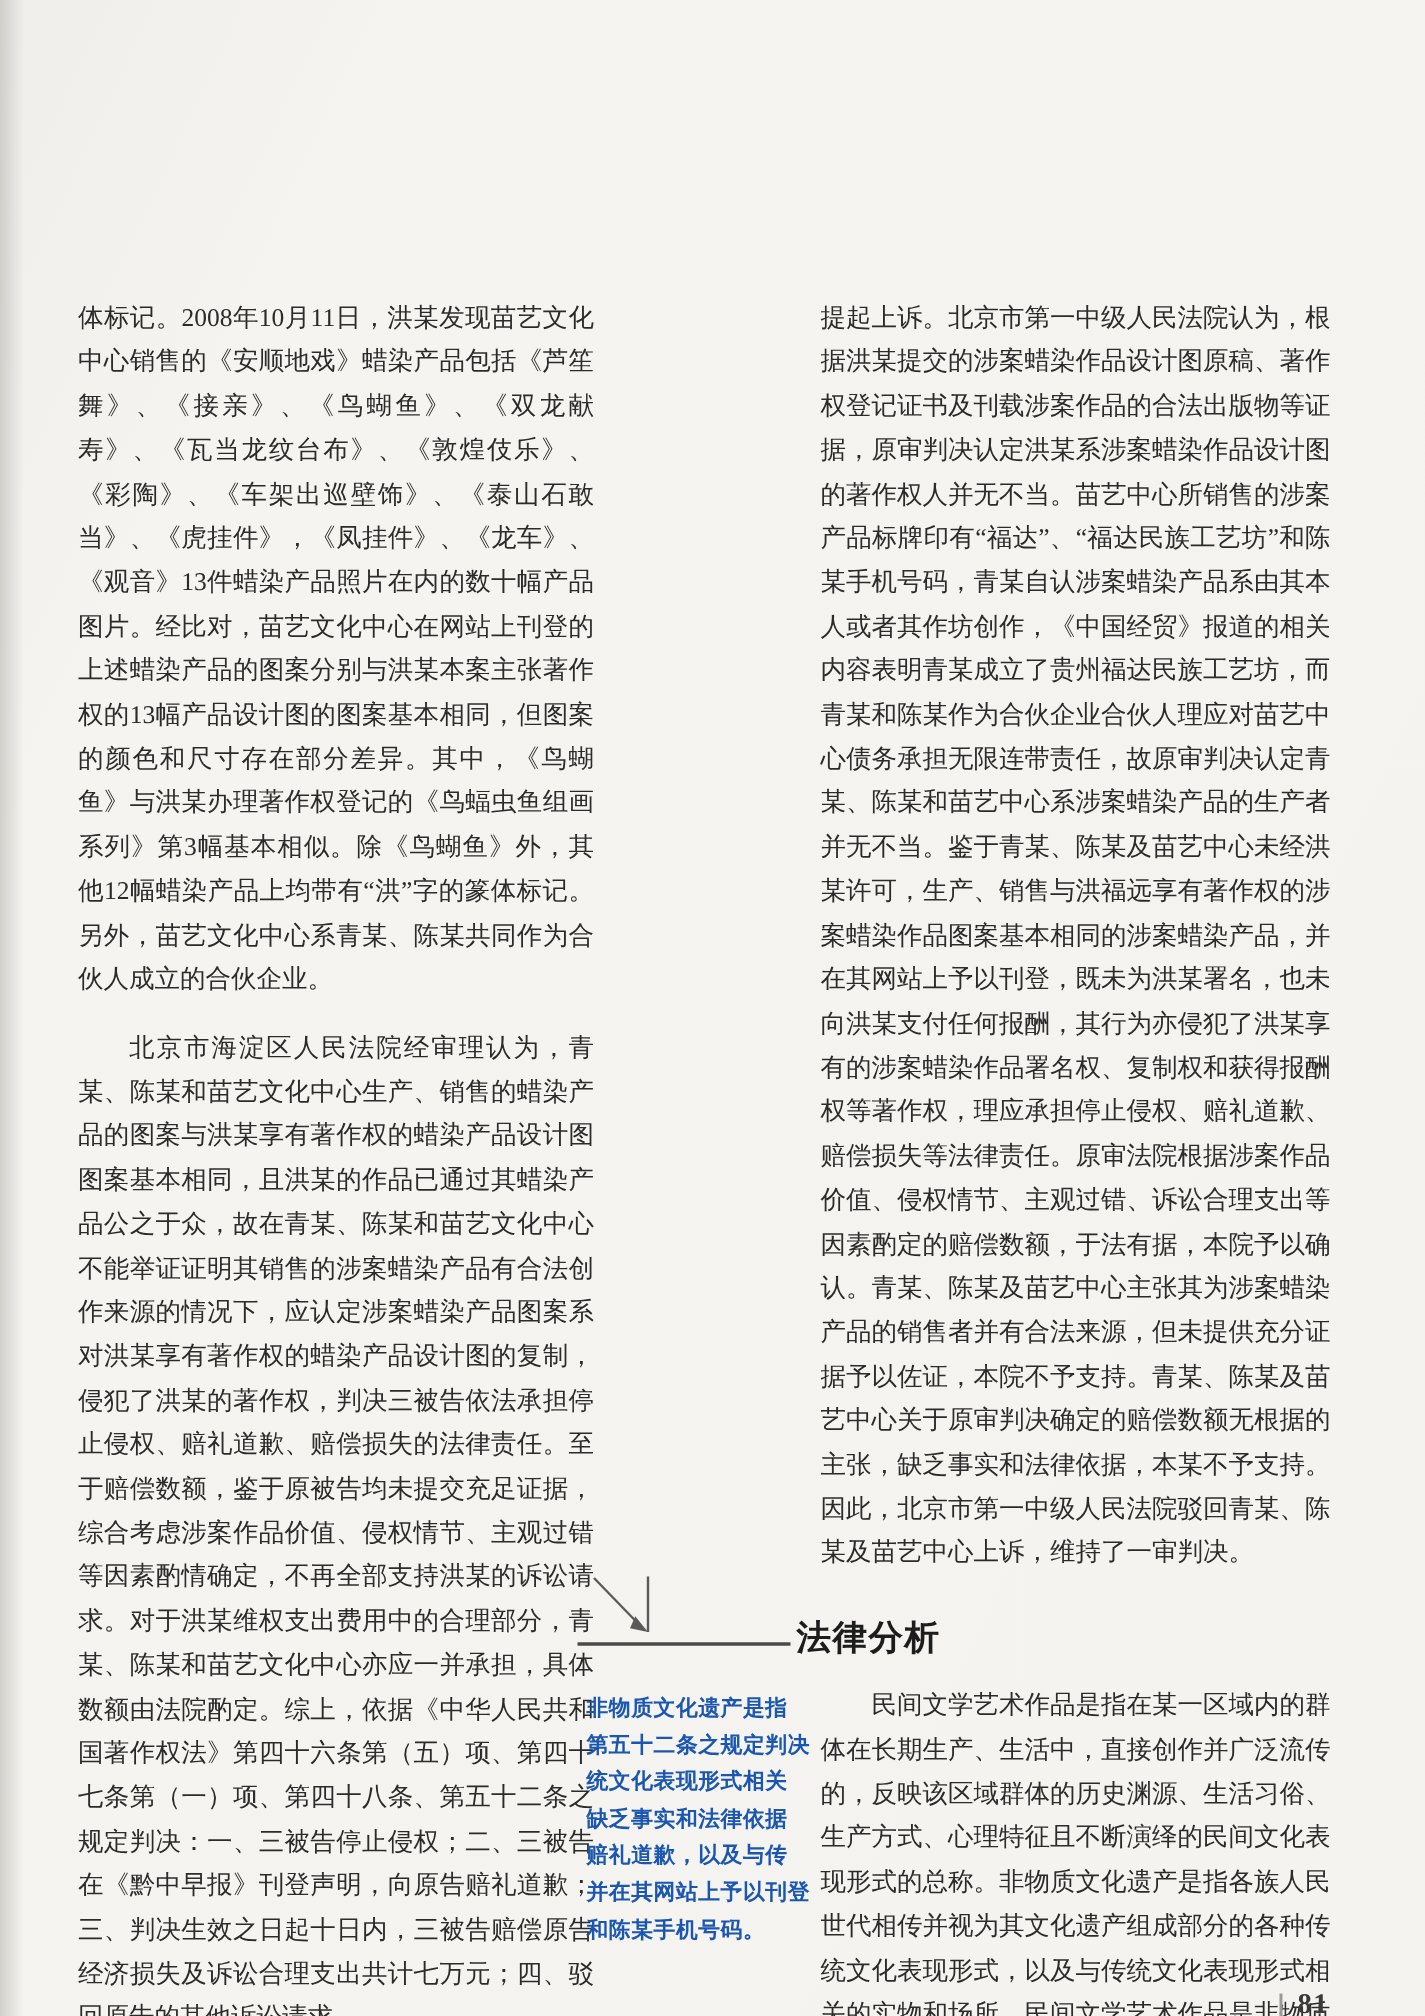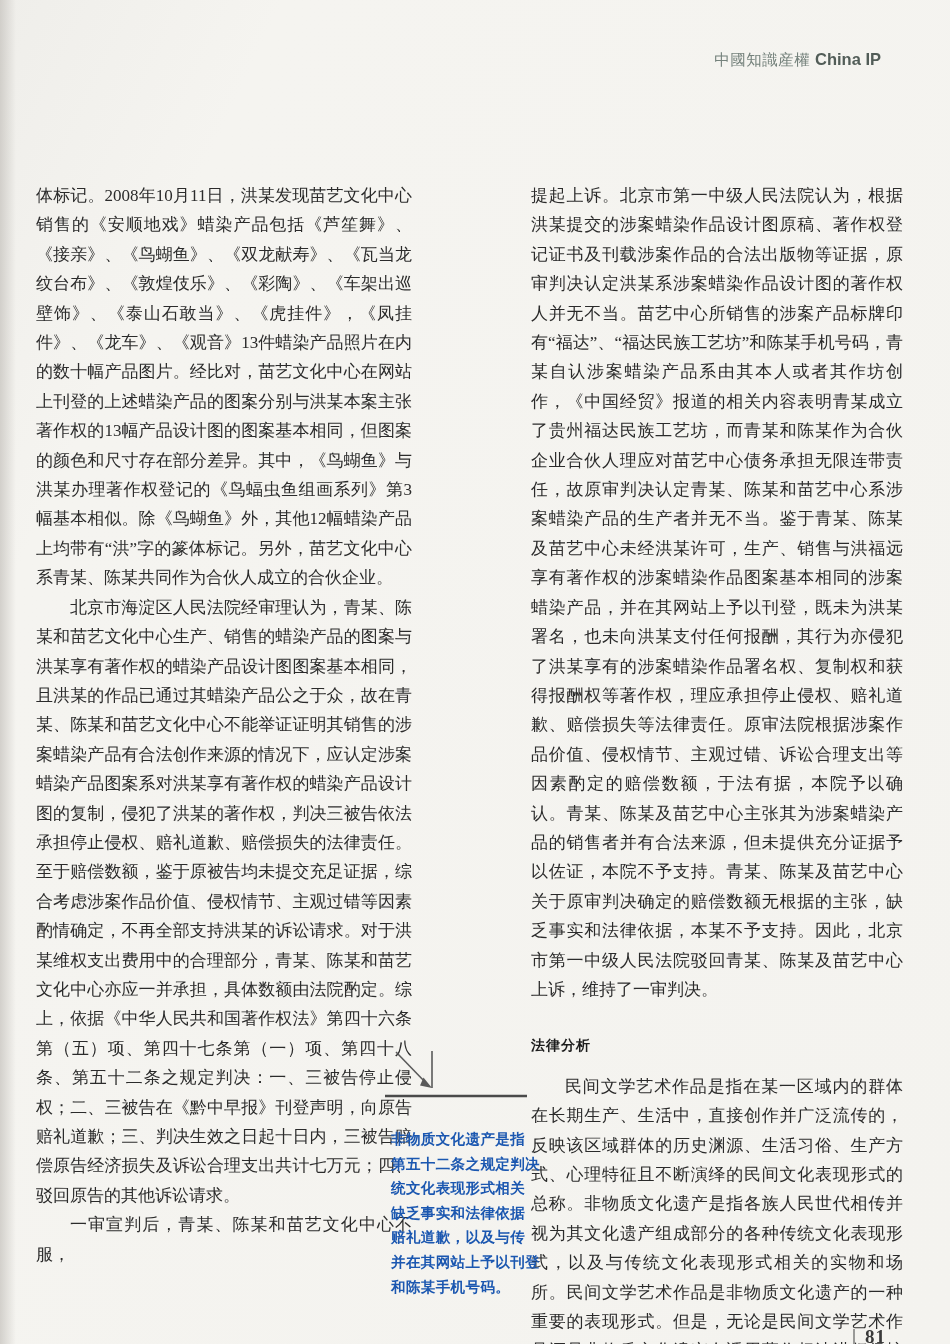--- a/index.html
+++ b/index.html
@@ -53,26 +53,26 @@
     position: absolute;
     top: 181px;
     font-size: 17px;
     line-height: 29.4px;
     color: #2b2b2b;
     text-align: justify;
     text-justify: inter-ideograph;
   }
   .col-left  { left: 36px;  width: 376px; }
   .col-right { left: 531px; width: 372px; }
-  .col p { margin: 0; }
+  .col p { margin: 16px; }
   .col p.indent { text-indent: 2em; }
   .section-heading {
     font-family: "Liberation Sans", "DejaVu Sans", sans-serif;
     font-weight: bold;
-    font-size: 14px;
+    font-size: 23px;
     color: #1d1d1d;
     margin: 27px 0 11px 0;
     text-align: left;
     letter-spacing: 1px;
   }
   
   .pullquote-arrow {
     position: absolute;
     left: 383px;
     top: 1044px;
@@ -114,24 +114,20 @@
     letter-spacing: 1px;
   }
 </style>
 </head>
 <body>
 
 <div class="page">
   <div class="scan-edge"></div>
 
   <div class="masthead">
-    <div class="brand-line">
-      <span>中國知識産權</span>
-      <span class="brand-en">China IP</span>
-    </div>
   </div>
 
   <div class="col col-left">
     <p>体标记。2008年10月11日，洪某发现苗艺文化中心销售的《安顺地戏》蜡染产品包括《芦笙舞》、《接亲》、《鸟蝴鱼》、《双龙献寿》、《瓦当龙纹台布》、《敦煌伎乐》、《彩陶》、《车架出巡壁饰》、《泰山石敢当》、《虎挂件》，《凤挂件》、《龙车》、《观音》13件蜡染产品照片在内的数十幅产品图片。经比对，苗艺文化中心在网站上刊登的上述蜡染产品的图案分别与洪某本案主张著作权的13幅产品设计图的图案基本相同，但图案的颜色和尺寸存在部分差异。其中，《鸟蝴鱼》与洪某办理著作权登记的《鸟蝠虫鱼组画系列》第3幅基本相似。除《鸟蝴鱼》外，其他12幅蜡染产品上均带有“洪”字的篆体标记。另外，苗艺文化中心系青某、陈某共同作为合伙人成立的合伙企业。</p>
     <p class="indent">北京市海淀区人民法院经审理认为，青某、陈某和苗艺文化中心生产、销售的蜡染产品的图案与洪某享有著作权的蜡染产品设计图图案基本相同，且洪某的作品已通过其蜡染产品公之于众，故在青某、陈某和苗艺文化中心不能举证证明其销售的涉案蜡染产品有合法创作来源的情况下，应认定涉案蜡染产品图案系对洪某享有著作权的蜡染产品设计图的复制，侵犯了洪某的著作权，判决三被告依法承担停止侵权、赔礼道歉、赔偿损失的法律责任。至于赔偿数额，鉴于原被告均未提交充足证据，综合考虑涉案作品价值、侵权情节、主观过错等因素酌情确定，不再全部支持洪某的诉讼请求。对于洪某维权支出费用中的合理部分，青某、陈某和苗艺文化中心亦应一并承担，具体数额由法院酌定。综上，依据《中华人民共和国著作权法》第四十六条第（五）项、第四十七条第（一）项、第四十八条、第五十二条之规定判决：一、三被告停止侵权；二、三被告在《黔中早报》刊登声明，向原告赔礼道歉；三、判决生效之日起十日内，三被告赔偿原告经济损失及诉讼合理支出共计七万元；四、驳回原告的其他诉讼请求。</p>
     <p class="indent">一审宣判后，青某、陈某和苗艺文化中心不服，</p>
   </div>
 
   <div class="col col-right">
     <p>提起上诉。北京市第一中级人民法院认为，根据洪某提交的涉案蜡染作品设计图原稿、著作权登记证书及刊载涉案作品的合法出版物等证据，原审判决认定洪某系涉案蜡染作品设计图的著作权人并无不当。苗艺中心所销售的涉案产品标牌印有“福达”、“福达民族工艺坊”和陈某手机号码，青某自认涉案蜡染产品系由其本人或者其作坊创作，《中国经贸》报道的相关内容表明青某成立了贵州福达民族工艺坊，而青某和陈某作为合伙企业合伙人理应对苗艺中心债务承担无限连带责任，故原审判决认定青某、陈某和苗艺中心系涉案蜡染产品的生产者并无不当。鉴于青某、陈某及苗艺中心未经洪某许可，生产、销售与洪福远享有著作权的涉案蜡染作品图案基本相同的涉案蜡染产品，并在其网站上予以刊登，既未为洪某署名，也未向洪某支付任何报酬，其行为亦侵犯了洪某享有的涉案蜡染作品署名权、复制权和获得报酬权等著作权，理应承担停止侵权、赔礼道歉、赔偿损失等法律责任。原审法院根据涉案作品价值、侵权情节、主观过错、诉讼合理支出等因素酌定的赔偿数额，于法有据，本院予以确认。青某、陈某及苗艺中心主张其为涉案蜡染产品的销售者并有合法来源，但未提供充分证据予以佐证，本院不予支持。青某、陈某及苗艺中心关于原审判决确定的赔偿数额无根据的主张，缺乏事实和法律依据，本某不予支持。因此，北京市第一中级人民法院驳回青某、陈某及苗艺中心上诉，维持了一审判决。</p>

